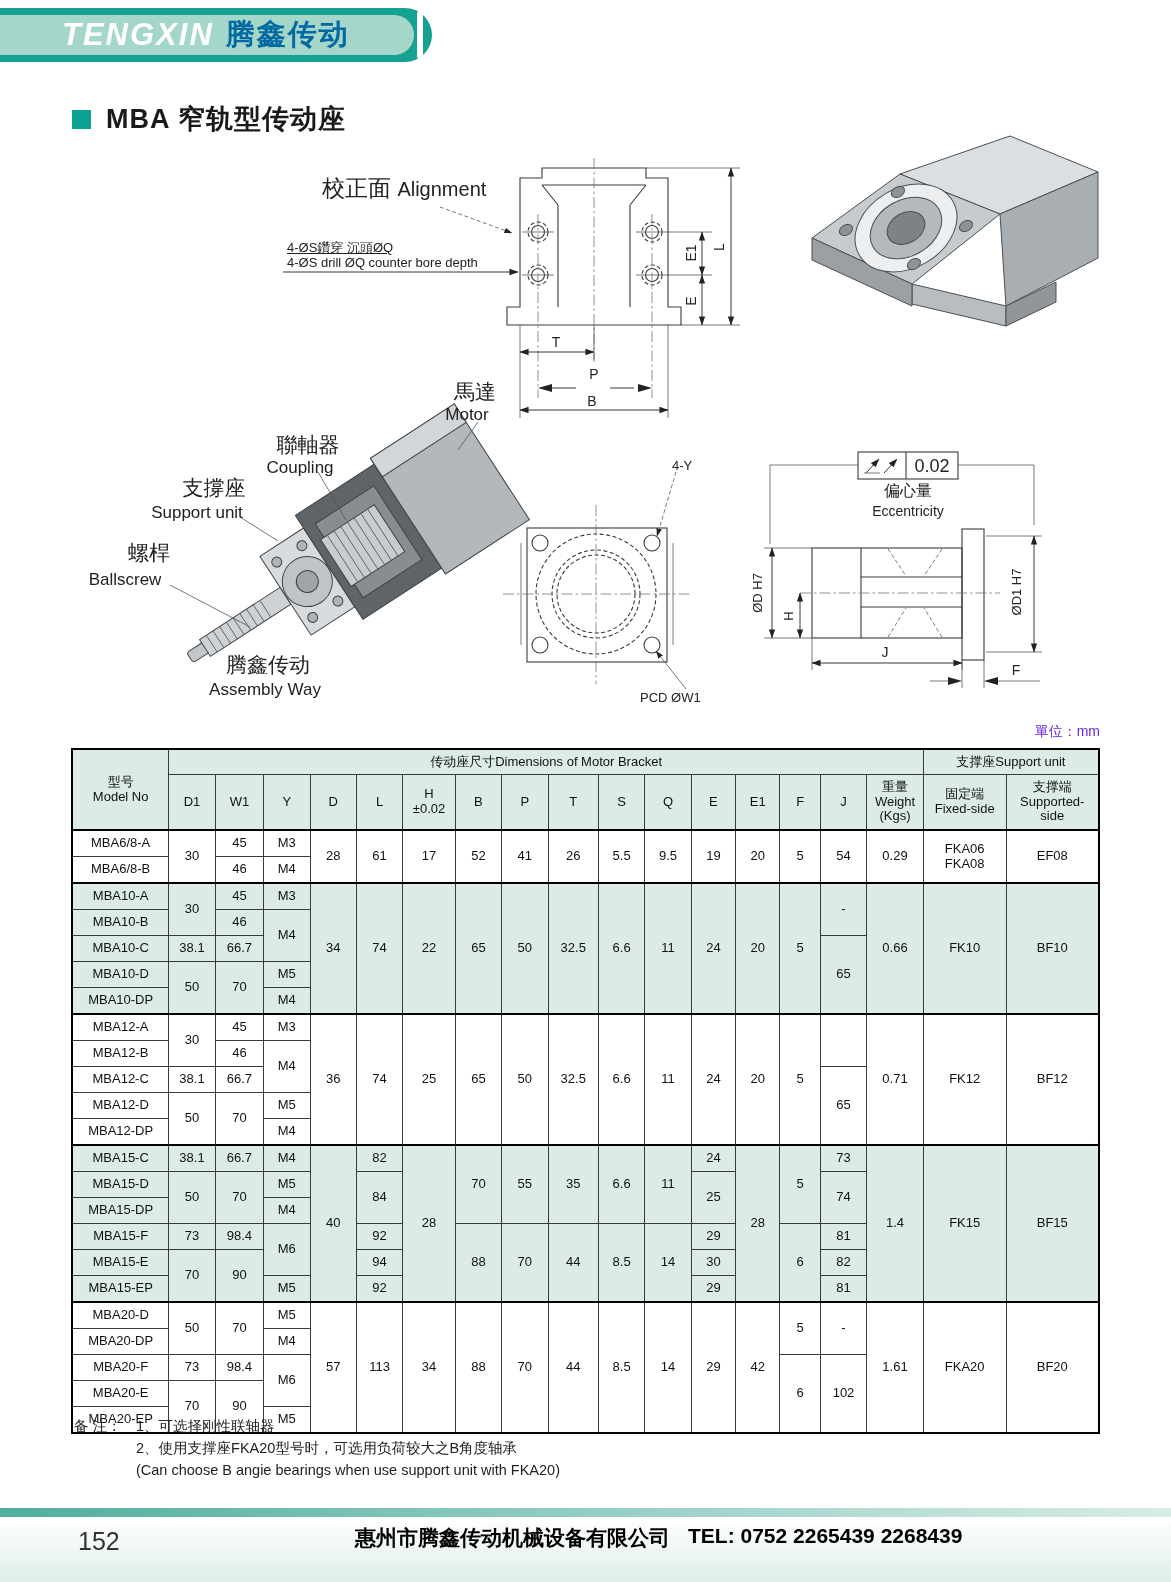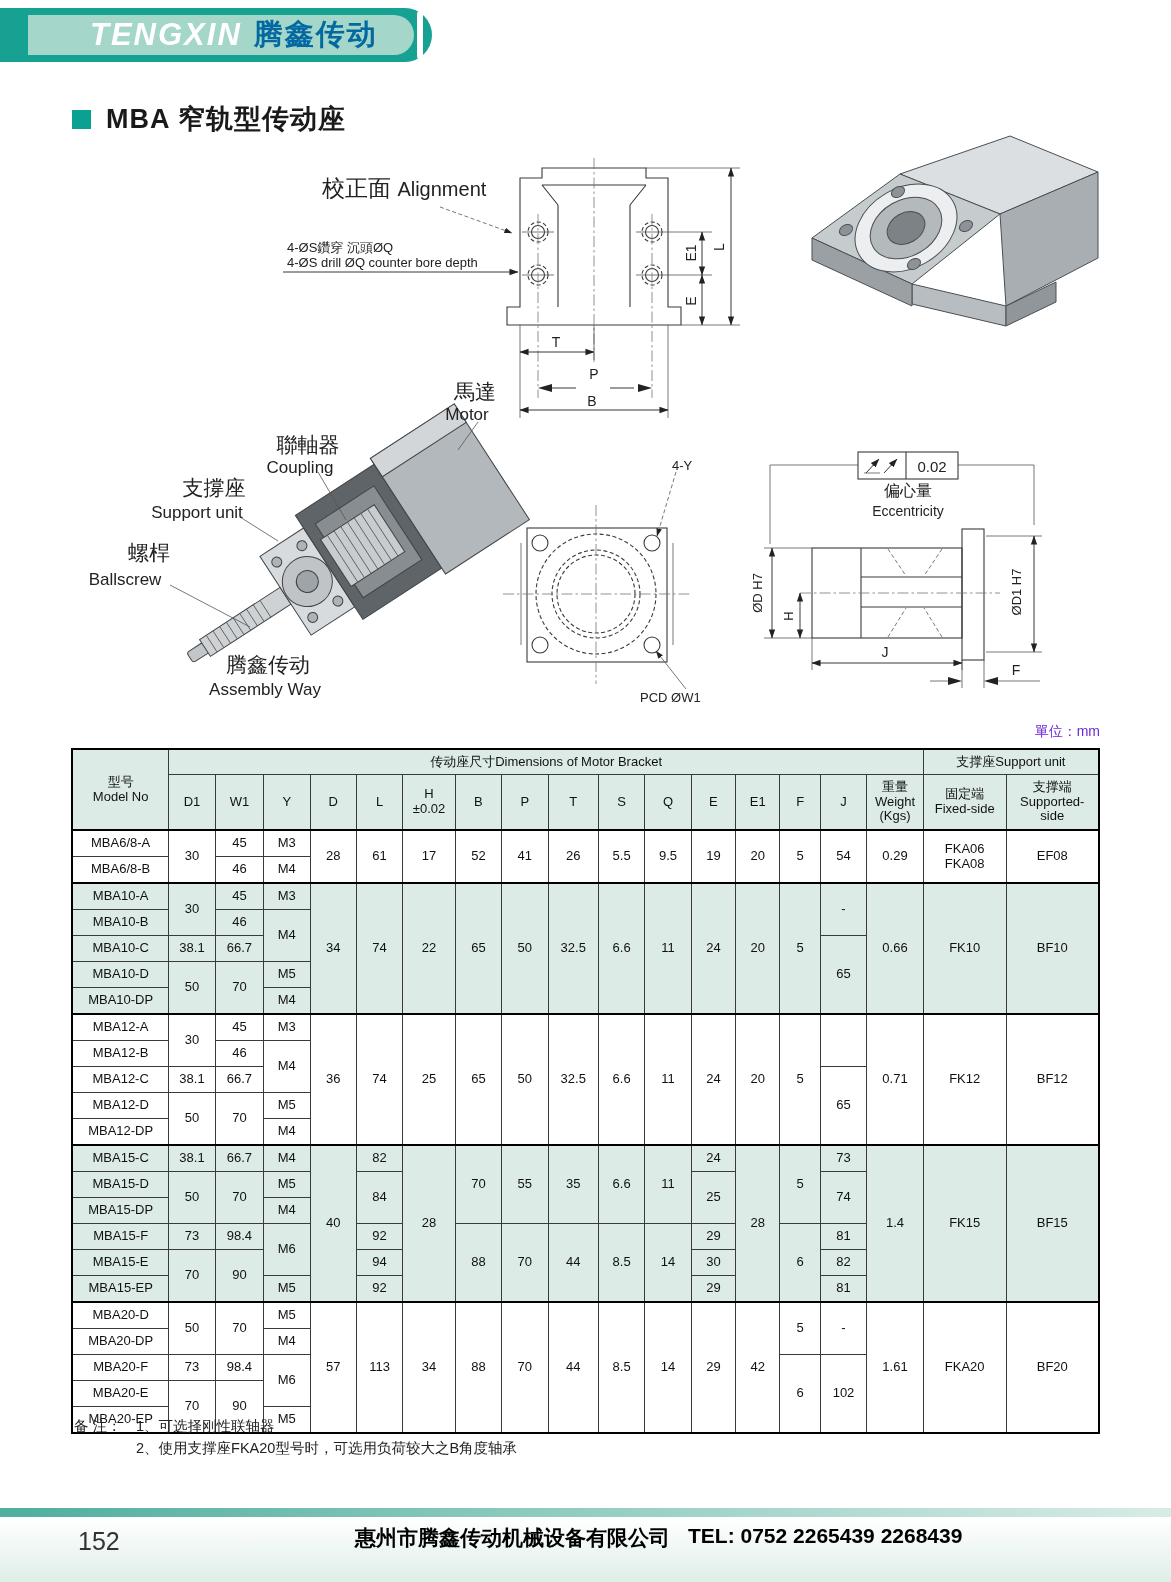--- a/index.html
+++ b/index.html
@@ -5,42 +5,42 @@
   html,body{margin:0;padding:0;background:#888;}
   .page{position:relative;width:1171px;height:1582px;background:#fff;overflow:hidden;
         font-family:"Liberation Sans","DejaVu Sans",sans-serif;color:#1a1a1a;}
 
   
   .logo-bar{position:absolute;left:0;top:8px;width:432px;height:54px;background:#17a192;
             border-radius:0 27px 27px 0;}
   .logo-bar::after{content:"";position:absolute;right:9px;top:3px;bottom:3px;width:6px;
             background:#fff;border-radius:4px;}
   .logo-inner{position:absolute;left:0;top:7px;bottom:7px;right:18px;background:#a5d6ca;
-            border-radius:0 22px 22px 0;display:flex;align-items:center;padding-left:62px;gap:12px;margin-left:28px;}
+            border-radius:0 22px 22px 0;display:flex;align-items:center;padding-left:62px;gap:12px;}
   .logo-en{font-style:italic;font-weight:bold;font-size:31px;color:#fff;letter-spacing:2px;}
   .logo-cn{font-weight:bold;font-size:29px;color:#0369a1;letter-spacing:2px;}
 
   
   .title-row{position:absolute;left:72px;top:101px;display:flex;align-items:center;gap:15px;}
   .title-bullet{width:19px;height:19px;background:#0aa192;}
   .title-row h1{margin:0;font-size:27px;font-weight:bold;letter-spacing:1px;}
 
   
   .drawing{position:absolute;left:0;top:0;width:1171px;height:760px;}
   .line-art{position:absolute;left:0;top:0;}
   .s{stroke:#3a3a3a;fill:none;stroke-width:1.1;}
   .thin{stroke:#555;fill:none;stroke-width:.8;}
   .dim{stroke:#222;fill:none;stroke-width:.9;}
   .dash{stroke-dasharray:4 2.5;}
   .cl{stroke:#777;fill:none;stroke-width:.8;stroke-dasharray:11 3 2.5 3;}
   .dlabel{position:absolute;white-space:nowrap;color:#222;}
   .ctr{transform:translate(-50%,-50%);}
   .rot{transform:translate(-50%,-50%) rotate(-90deg);}
   .f23{font-size:23px;} .f21{font-size:21px;} .f20{font-size:20px;} .f17{font-size:17px;}
-  .f16{font-size:16px;} .f15{font-size:15px;} .f14{font-size:14px;} .f13{font-size:13px;}
+  .f16{font-size:16px;} .f15{font-size:18px;} .f14{font-size:14px;} .f13{font-size:13px;}
 
   
   .unit-note{position:absolute;right:71px;top:723px;font-size:14px;color:#6d28d9;}
 
   
   .spec{position:absolute;left:71px;top:748px;width:1029px;border-collapse:collapse;
         table-layout:fixed;border:2px solid #000;}
   .spec th,.spec td{border:1px solid #3a3a3a;padding:0;text-align:center;vertical-align:middle;
         font-size:13px;font-weight:normal;white-space:pre-line;line-height:1.15;color:#111;}
   .spec thead th{background:#dcebe5;}
@@ -189,21 +189,21 @@
         <path d="M962 681 l-14 -4 v8 z M984 681 l14 -4 v8 z" fill="#222"></path>
         <path class="thin" d="M986 536 H1042 M986 652 H1042"></path>
         <line class="dim" x1="1034" y1="536" x2="1034" y2="652" marker-start="url(#ar)" marker-end="url(#ar)"></line>
       </g>
     </svg>
 
     <div class="dlabel f23" style="left:322px;top:173px;">
       <span>校正面</span>
       <span class="f20">Alignment</span>
     </div>
-    <div class="dlabel f13" style="left:287px;top:239px;">4-ØS鑽穿  沉頭ØQ</div>
+    <div class="dlabel f13" style="left:287px;top:239px;text-decoration:underline;">4-ØS鑽穿  沉頭ØQ</div>
     <div class="dlabel f13" style="left:287px;top:255px;">4-ØS drill ØQ counter bore depth</div>
 
     <div class="dlabel f14 ctr" style="left:556px;top:342px;">T</div>
     <div class="dlabel f14 ctr" style="left:594px;top:374px;">P</div>
     <div class="dlabel f14 ctr" style="left:592px;top:401px;">B</div>
     <div class="dlabel f14 rot" style="left:691px;top:253px;">E1</div>
     <div class="dlabel f14 rot" style="left:691px;top:301px;">E</div>
     <div class="dlabel f14 rot" style="left:719px;top:247px;">L</div>
 
     <div class="dlabel f21 ctr" style="left:475px;top:392px;">馬達</div>
@@ -513,20 +513,21 @@
     <div class="note-row">
       <span>备 注：</span>
       <span>1、可选择刚性联轴器</span>
     </div>
     <div class="note-row">
       <span></span>
       <span>2、使用支撑座FKA20型号时，可选用负荷较大之B角度轴承</span>
     </div>
     <div class="note-row">
       <span></span>
+      <span>(Can choose B angie bearings when use support unit with FKA20)</span>
     </div>
   </div>
 
   <div class="footer-bar"></div>
   <div class="footer-bg"></div>
   <div class="page-number">152</div>
   <div class="company-line">
     <span>惠州市腾鑫传动机械设备有限公司</span>
     <span>TEL: 0752  2265439  2268439</span>
   </div>

